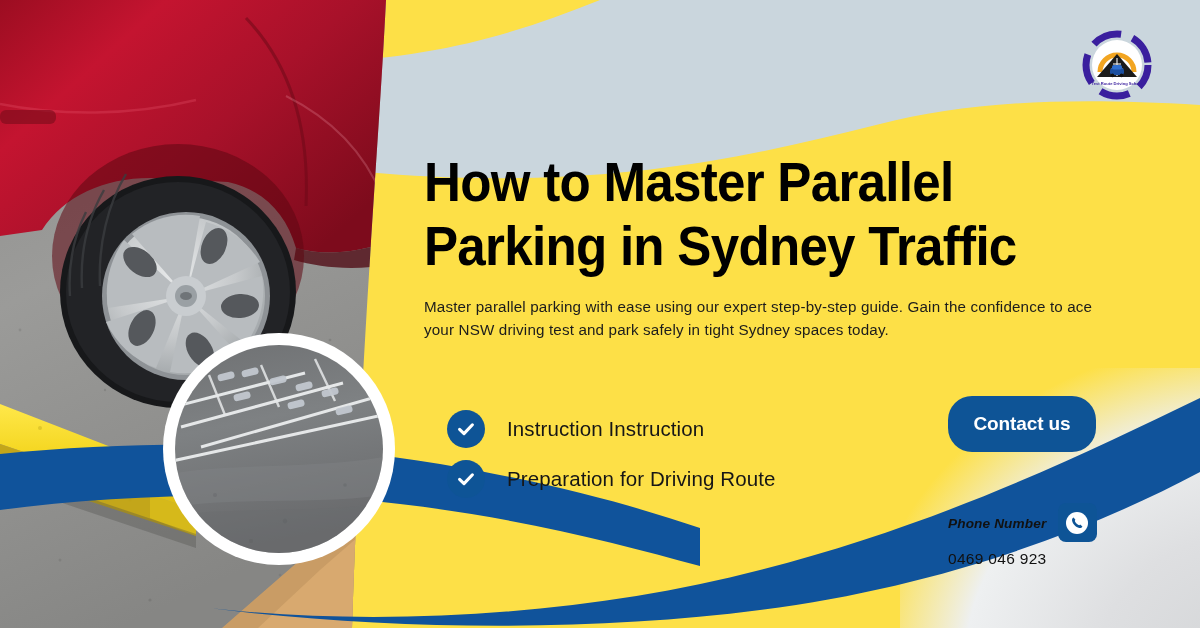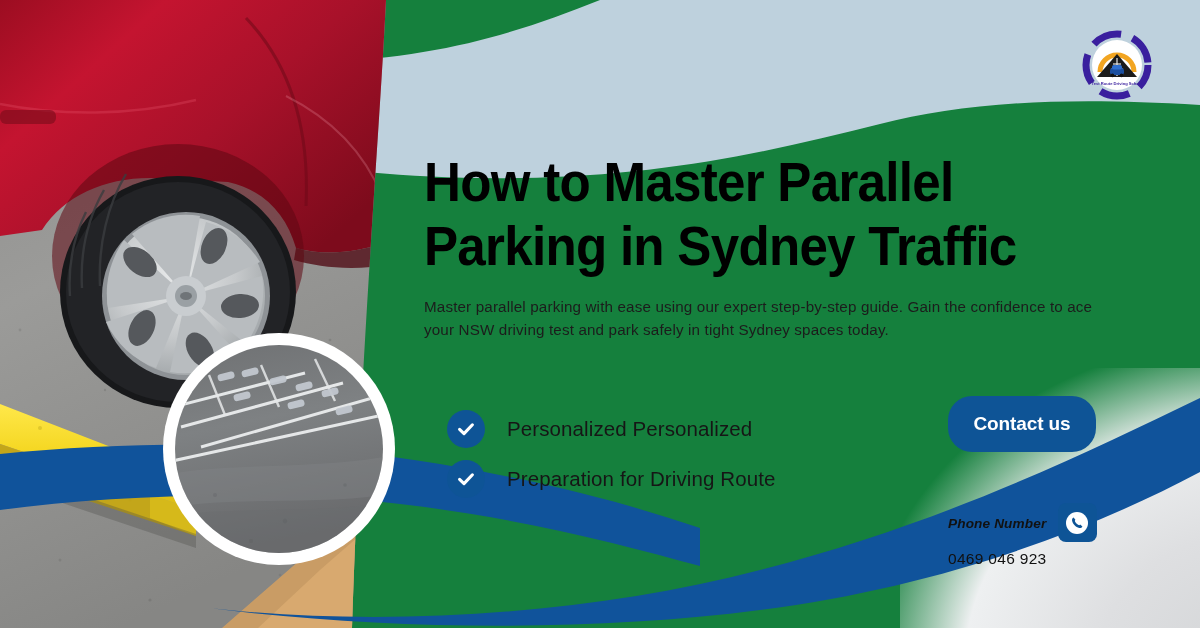--- a/index.html
+++ b/index.html
@@ -1,20 +1,20 @@
 <!DOCTYPE html>
 <html><head>
 <meta charset="utf-8">
 <title>Banner</title>
 <style>
   html,body{margin:0;padding:0;background:#fff;}
   body{font-family:"Liberation Sans",sans-serif;-webkit-font-smoothing:antialiased;}
 
   .stage{
-    position:relative;width:1200px;height:628px;overflow:hidden;background:#15803d;
+    position:relative;width:1200px;height:628px;overflow:hidden;background:#fde047;
   }
 
   
   .corner-glow{
     position:absolute;right:0;bottom:0;width:300px;height:260px;
     background:radial-gradient(ellipse at 120% 115%, #d2d4d6 0%, #dedfe1 32%, #eef0f1 58%, rgba(255,255,255,0) 78%);
     pointer-events:none;
   }
 
   
@@ -301,21 +301,21 @@
     <p class="subcopy">Master parallel parking with ease using our expert step-by-step guide. Gain the confidence to ace your NSW driving test and park safely in tight Sydney spaces today.</p>
 
     <div class="features">
 
       <div class="feature-row">
         <span class="check-badge">
           <svg width="22" height="22" viewBox="0 0 22 22" aria-hidden="true">
             <path d="M4.6,11.4 L9,15.6 L17.4,6.8" fill="none" stroke="#ffffff" stroke-width="3.1" stroke-linecap="round" stroke-linejoin="round"></path>
           </svg>
         </span>
-        <span class="feature-label">Personalized Personalized</span>
+        <span class="feature-label">Instruction Instruction</span>
       </div>
 
       <div class="feature-row">
         <span class="check-badge">
           <svg width="22" height="22" viewBox="0 0 22 22" aria-hidden="true">
             <path d="M4.6,11.4 L9,15.6 L17.4,6.8" fill="none" stroke="#ffffff" stroke-width="3.1" stroke-linecap="round" stroke-linejoin="round"></path>
           </svg>
         </span>
         <span class="feature-label">Preparation for Driving Route</span>
       </div>

